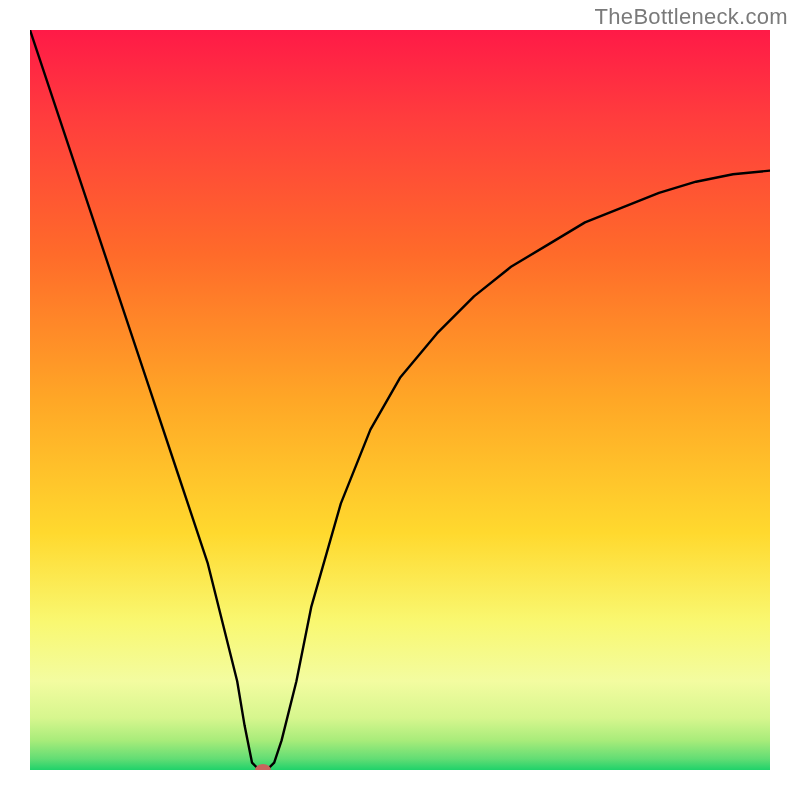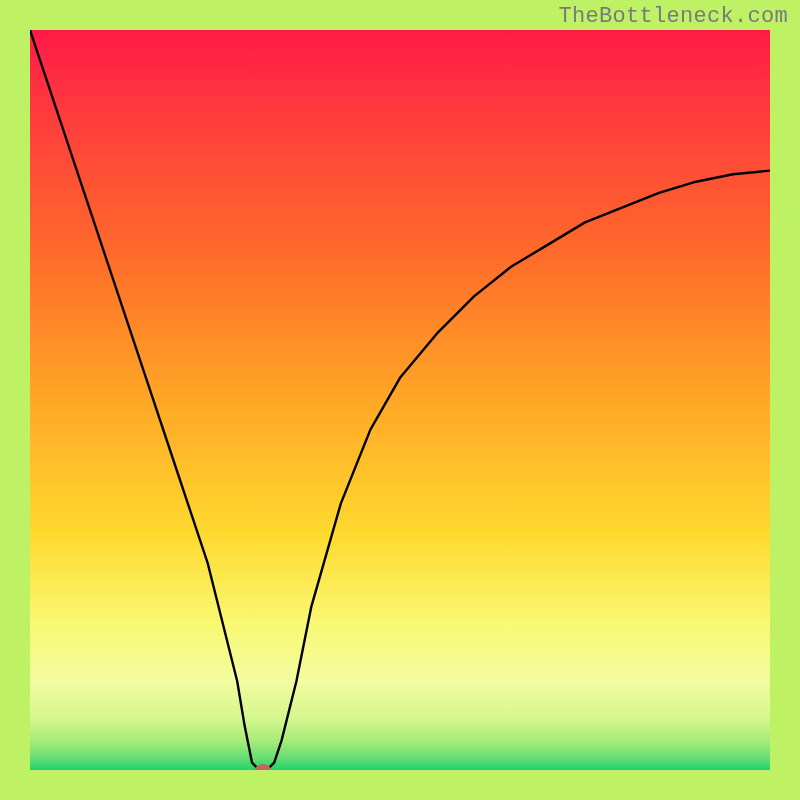--- a/index.html
+++ b/index.html
@@ -8,22 +8,21 @@
     width: 800px;
     height: 800px;
     background: #000;
     font-family: Arial, Helvetica, sans-serif;
     overflow: hidden;
   }
   .frame {
     position: relative;
     width: 800px;
     height: 800px;
-    background: #bef264;
-    font-family: Liberation Mono, monospace;
+    background: #ffffff;
   }
   .watermark {
     position: absolute;
     top: 4px;
     right: 12px;
     color: #7a7a7a;
     font-size: 22px;
     font-weight: 400;
     letter-spacing: 0.3px;
     z-index: 20;

